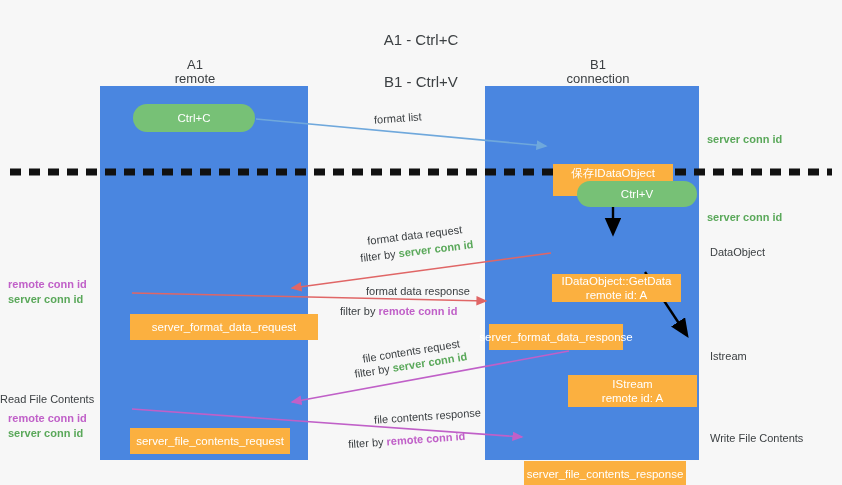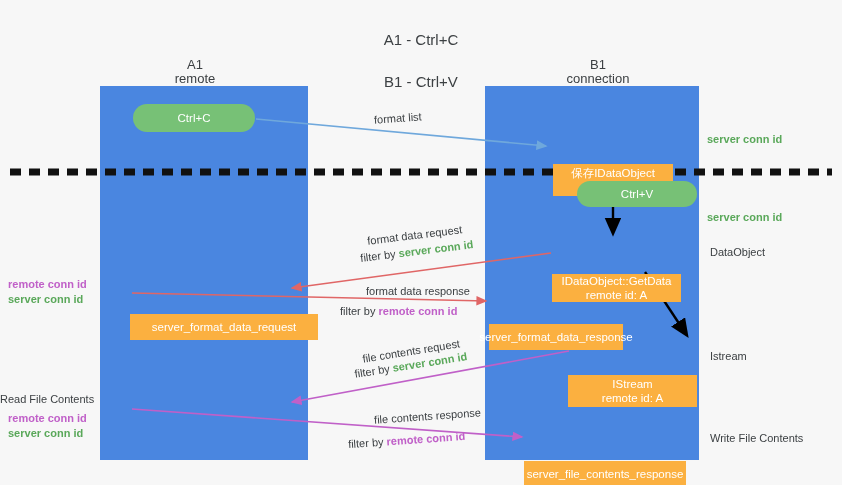--- a/index.html
+++ b/index.html
@@ -167,20 +167,23 @@
 
   <div class="node orange" style="left:489px; top:288px; width:134px; height:26px;">
     <span class="ln">server_format_data_response</span>
   </div>
 
   <div class="node orange" style="left:568px; top:339px; width:129px; height:32px;">
     <span class="ln">IStream</span>
     <span class="ln">remote id: A</span>
   </div>
 
+  <div class="node orange" style="left:130px; top:392px; width:160px; height:26px;">
+    <span class="ln">server_file_contents_request</span>
+  </div>
 
   <div class="node orange" style="left:524px; top:425px; width:162px; height:26px;">
     <span class="ln">server_file_contents_response</span>
   </div>
 
   <div class="edge-label" style="left:374px; top:111px; transform: rotate(-4deg);">
     <span>format list</span>
   </div>
 
   <div class="edge-label" style="left:367px; top:228px; transform: rotate(-7deg);">

